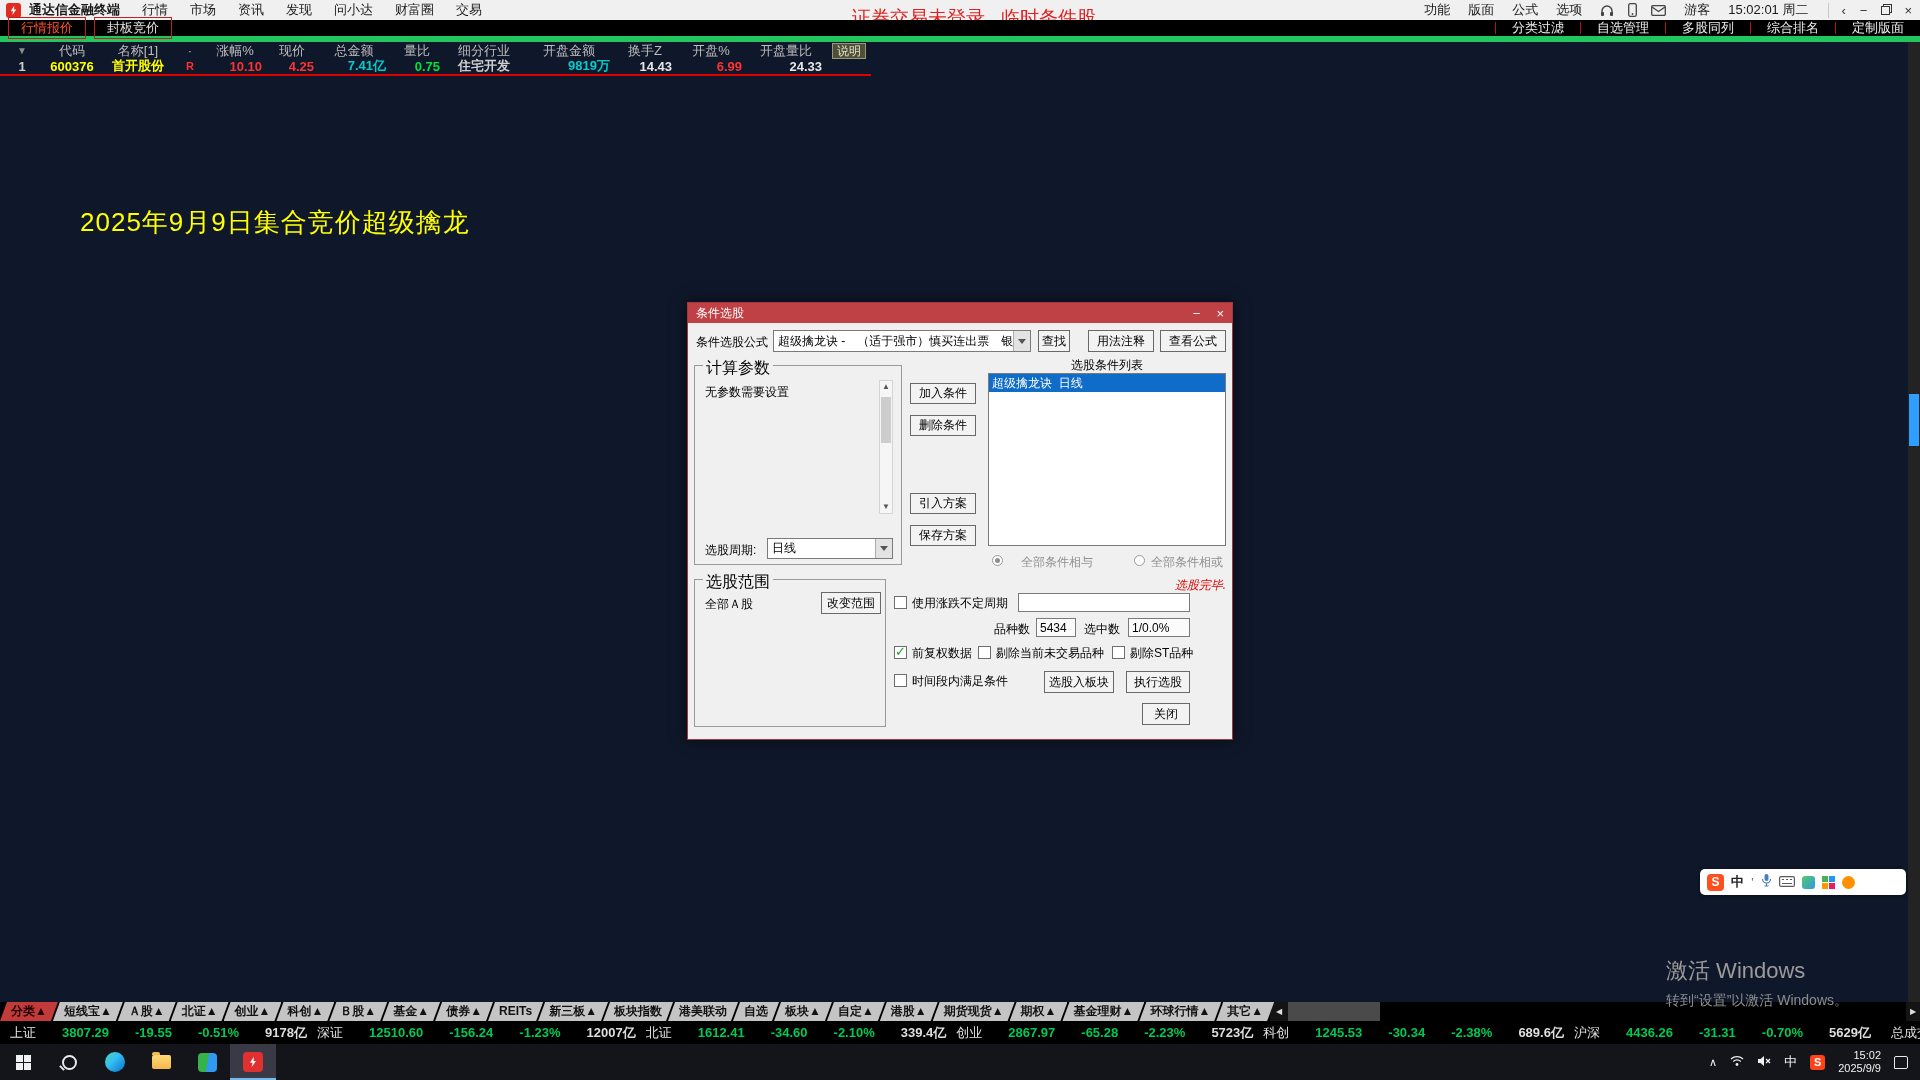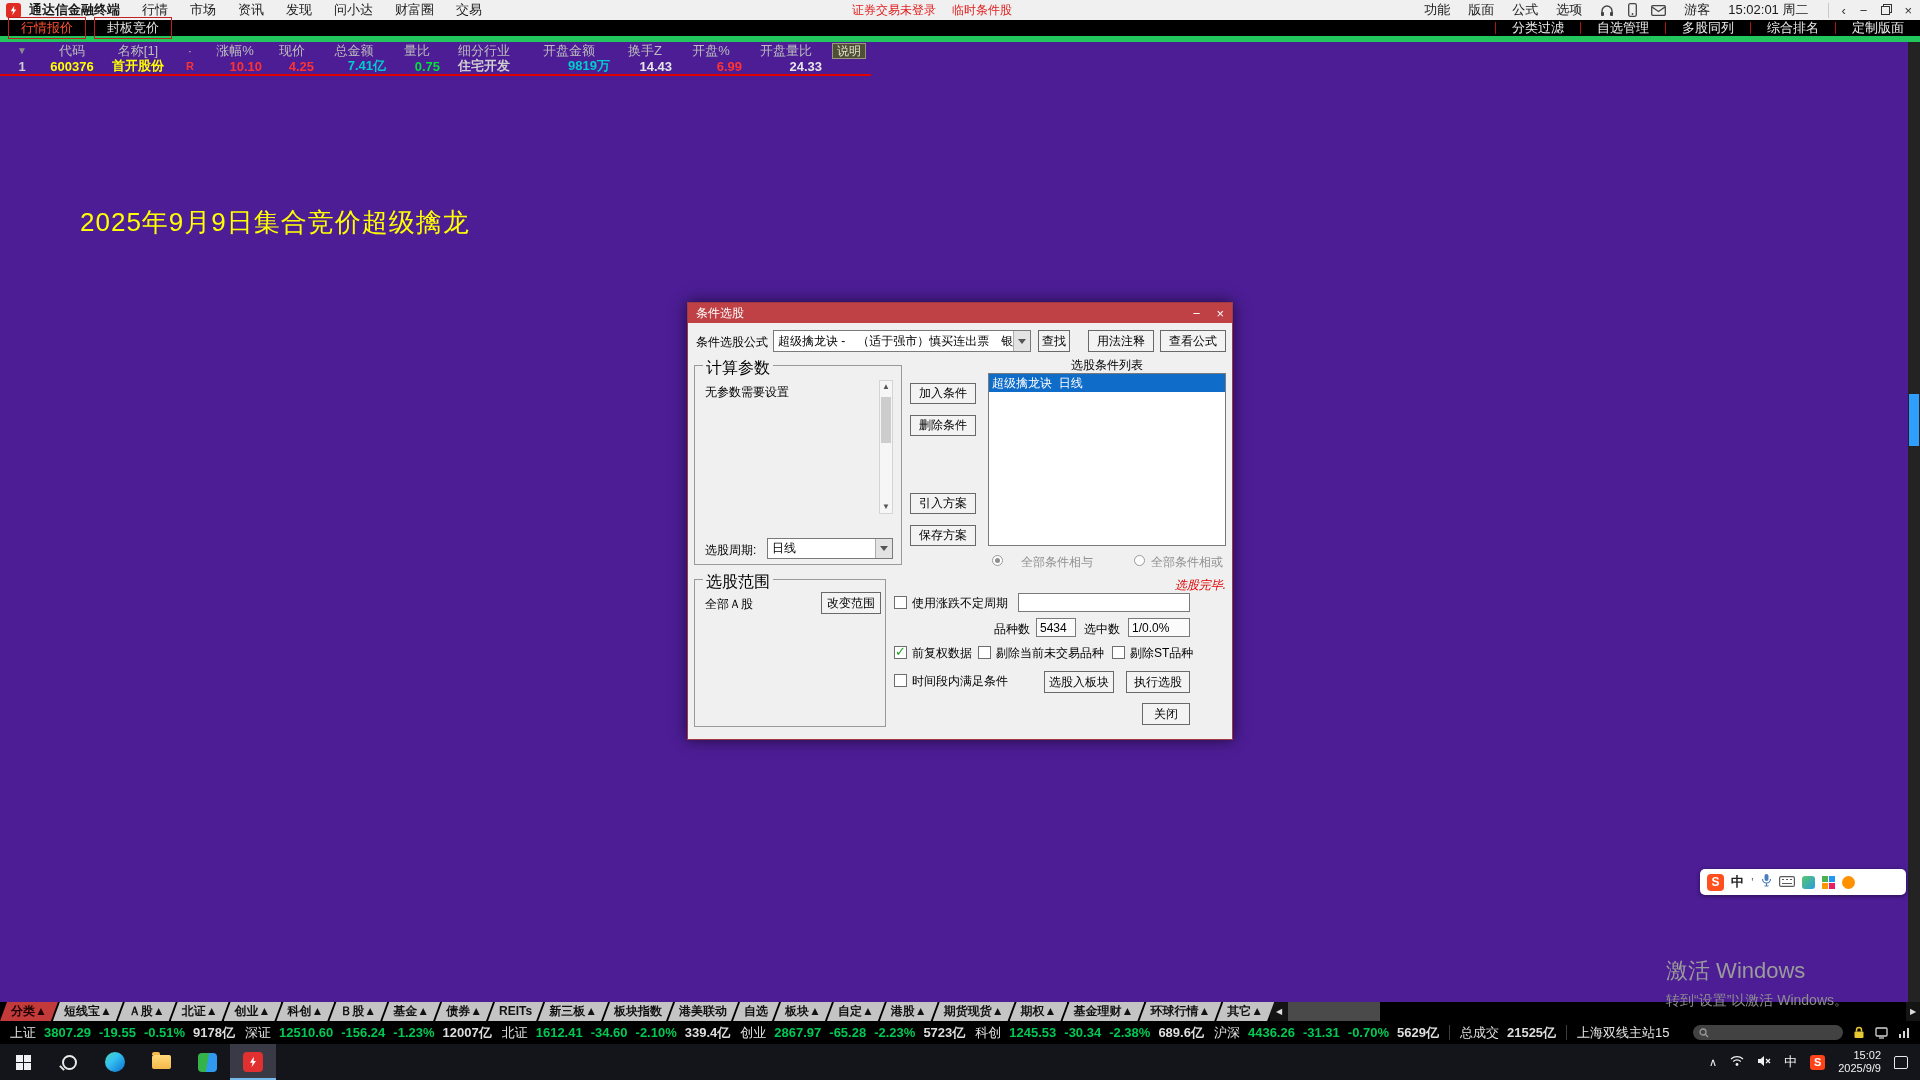--- a/index.html
+++ b/index.html
@@ -1,26 +1,26 @@
 <!DOCTYPE html>
 <html><head>
 <meta charset="utf-8">
 <style>
   * { margin:0; padding:0; box-sizing:border-box; }
   html,body { background:#000; }
   body { font-family:"Liberation Sans","DejaVu Sans",sans-serif; }
-  .screen { position:relative; width:1920px; height:1080px; background:#4c1d95; overflow:hidden; }
+  .screen { position:relative; width:1920px; height:1080px; background:#0f172a; overflow:hidden; }
 
   
   .menubar { position:absolute; left:0; top:0; width:1920px; height:20px; background:#f0f0f0; display:flex; align-items:center; font-size:13px; color:#1a1a1a; }
   .menubar .left { display:flex; align-items:center; gap:22px; padding-left:6px; }
   .logo-box { width:15px; height:15px; background:#e02a22; border-radius:3px; display:flex; align-items:center; justify-content:center; }
   .app-title { font-weight:bold; margin-left:-14px; }
   .menu-item { cursor:default; }
-  .mb-status { position:absolute; left:852px; top:0; height:20px; display:flex; align-items:center; gap:16px; color:#e02020; font-size:12px; }
+  .mb-status { position:absolute; left:852px; top:0; height:36px; display:flex; align-items:center; gap:16px; color:#e02020; font-size:19px; }
   .mb-right { position:absolute; right:0; top:0; height:20px; display:flex; align-items:center; gap:18px; padding-right:8px; }
   .mb-right .tight { display:flex; align-items:center; gap:14px; }
   .winctl { display:flex; align-items:center; gap:14px; font-size:13px; color:#333; border-left:1px solid #c9c9c9; padding-left:12px; margin-left:2px; }
   .restore-ic { width:9px; height:9px; border:1px solid #333; box-shadow:2px -2px 0 -1px #f0f0f0, 2px -2px 0 0 #333; }
   .mini-ic svg { display:block; }
 
   
   .tabbar { position:absolute; left:0; top:20px; width:1920px; height:22px; background:#000; border-bottom:6px solid #22c55e; display:flex; align-items:center; font-size:13px; }
   .qtab { border:1px solid #c22020; padding:1px 12px; margin-left:8px; }
   .qtab.active { color:#ff4f30; }
@@ -77,21 +77,21 @@
   .btabs { position:absolute; left:0; top:1002px; width:1920px; height:19px; background:#000; display:flex; align-items:stretch; font-size:12px; font-weight:bold; }
   .btab { background:#c4c4c4; color:#111; line-height:19px; padding:0 11px; clip-path:polygon(7px 0, 100% 0, calc(100% - 7px) 100%, 0 100%); margin-left:-5px; white-space:nowrap; }
   .btab:first-child { margin-left:0; }
   .btab.active { background:#c23a3a; color:#1d0000; }
   .bt-scroll { width:18px; background:#141414; color:#ddd; font-size:8px; display:flex; align-items:center; justify-content:center; margin-left:-4px; }
   .bt-fill { width:92px; background:#4a4a4a; }
   .bt-right { position:absolute; right:0; top:0; width:14px; height:19px; background:#141414; color:#ddd; font-size:8px; display:flex; align-items:center; justify-content:center; }
 
   
   .idxbar { position:absolute; left:0; top:1021px; width:1920px; height:23px; background:#000; display:flex; align-items:center; font-size:13px; font-weight:bold; padding:0 10px; gap:10px; }
-  .idx-group { display:flex; align-items:center; gap:8px; white-space:nowrap; }
+  .idx-group { display:flex; align-items:center; gap:26px; white-space:nowrap; }
   .idx-group .lbl { color:#e3e3e3; font-weight:normal; }
   .gval { color:#00c853; }
   .amt { color:#dedede; }
   .vsep { width:1px; height:15px; background:#3d3d3d; }
   .srv { color:#e6e6e6; font-weight:normal; }
   .search-pill { margin-left:auto; width:150px; height:15px; background:#424242; border-radius:8px; display:flex; align-items:center; padding:0 6px; gap:4px; }
   .idx-ic { display:flex; align-items:center; }
 
   
   .taskbar { position:absolute; left:0; top:1044px; width:1920px; height:36px; background:#14141b; display:flex; align-items:stretch; }

